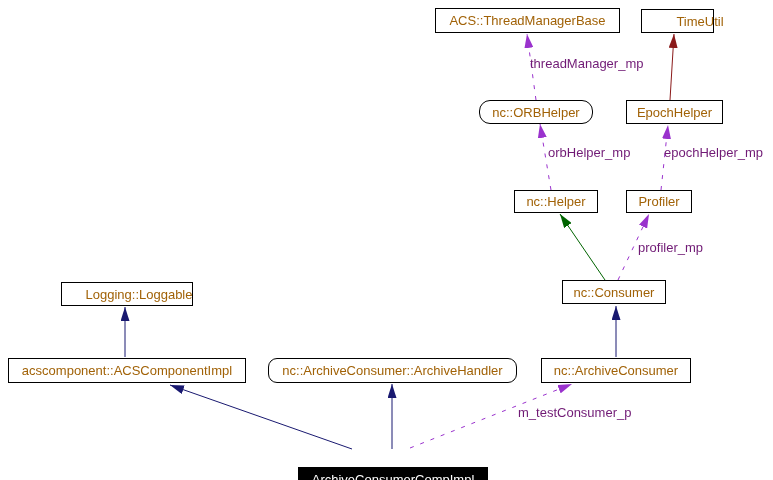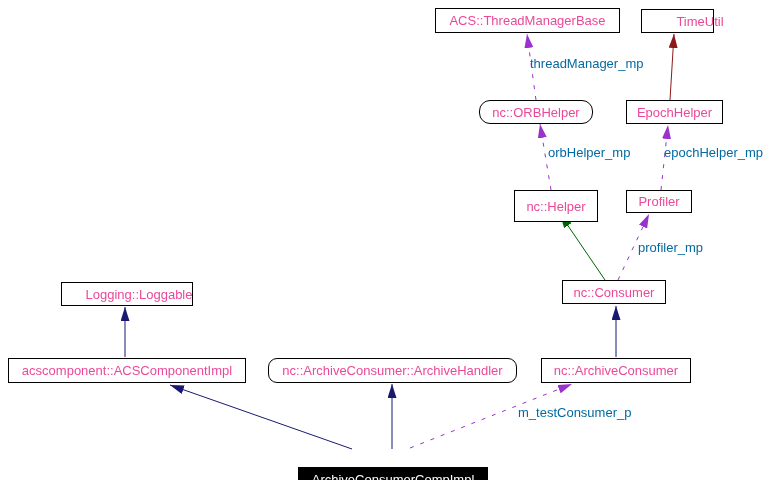--- a/index.html
+++ b/index.html
@@ -20,36 +20,36 @@
     left: 0;
     top: 0;
     width: 773px;
     height: 480px;
   }
   .node {
     position: absolute;
     box-sizing: border-box;
     border: 1px solid #000000;
     background: #ffffff;
-    color: #ec4899;
+    color: #a16207;
     display: flex;
     align-items: center;
     justify-content: center;
     font-size: 13px;
     white-space: nowrap;
     line-height: 1;
   }
   .node.highlight {
     background: #000000;
     color: #ffffff;
   }
   .edge-label {
     position: absolute;
     font-size: 13px;
-    color: #0369a1;
+    color: #701a75;
     white-space: nowrap;
     line-height: 1;
   }
 </style>
 </head>
 <body>
 
 <div class="diagram">
 
   <svg class="edges" viewBox="0 0 773 480" xmlns="http://www.w3.org/2000/svg">
@@ -96,21 +96,21 @@
   </div>
   <div class="node" style="left:641px; top:9px;   width:73px;  height:24px;padding-left:45px;">
     <span>TimeUtil</span>
   </div>
   <div class="node" style="left:479px; top:100px; width:114px; height:24px;border-radius:11px;">
     <span>nc::ORBHelper</span>
   </div>
   <div class="node" style="left:626px; top:100px; width:97px;  height:24px;">
     <span>EpochHelper</span>
   </div>
-  <div class="node" style="left:514px; top:190px; width:84px;  height:32px;">
+  <div class="node" style="left:514px; top:190px; width:84px;  height:23px;">
     <span>nc::Helper</span>
   </div>
   <div class="node" style="left:626px; top:190px; width:66px;  height:23px;">
     <span>Profiler</span>
   </div>
   <div class="node" style="left:562px; top:280px; width:104px; height:24px;">
     <span>nc::Consumer</span>
   </div>
   <div class="node" style="left:61px;  top:282px; width:132px; height:24px;padding-left:24px;">
     <span>Logging::Loggable</span>

